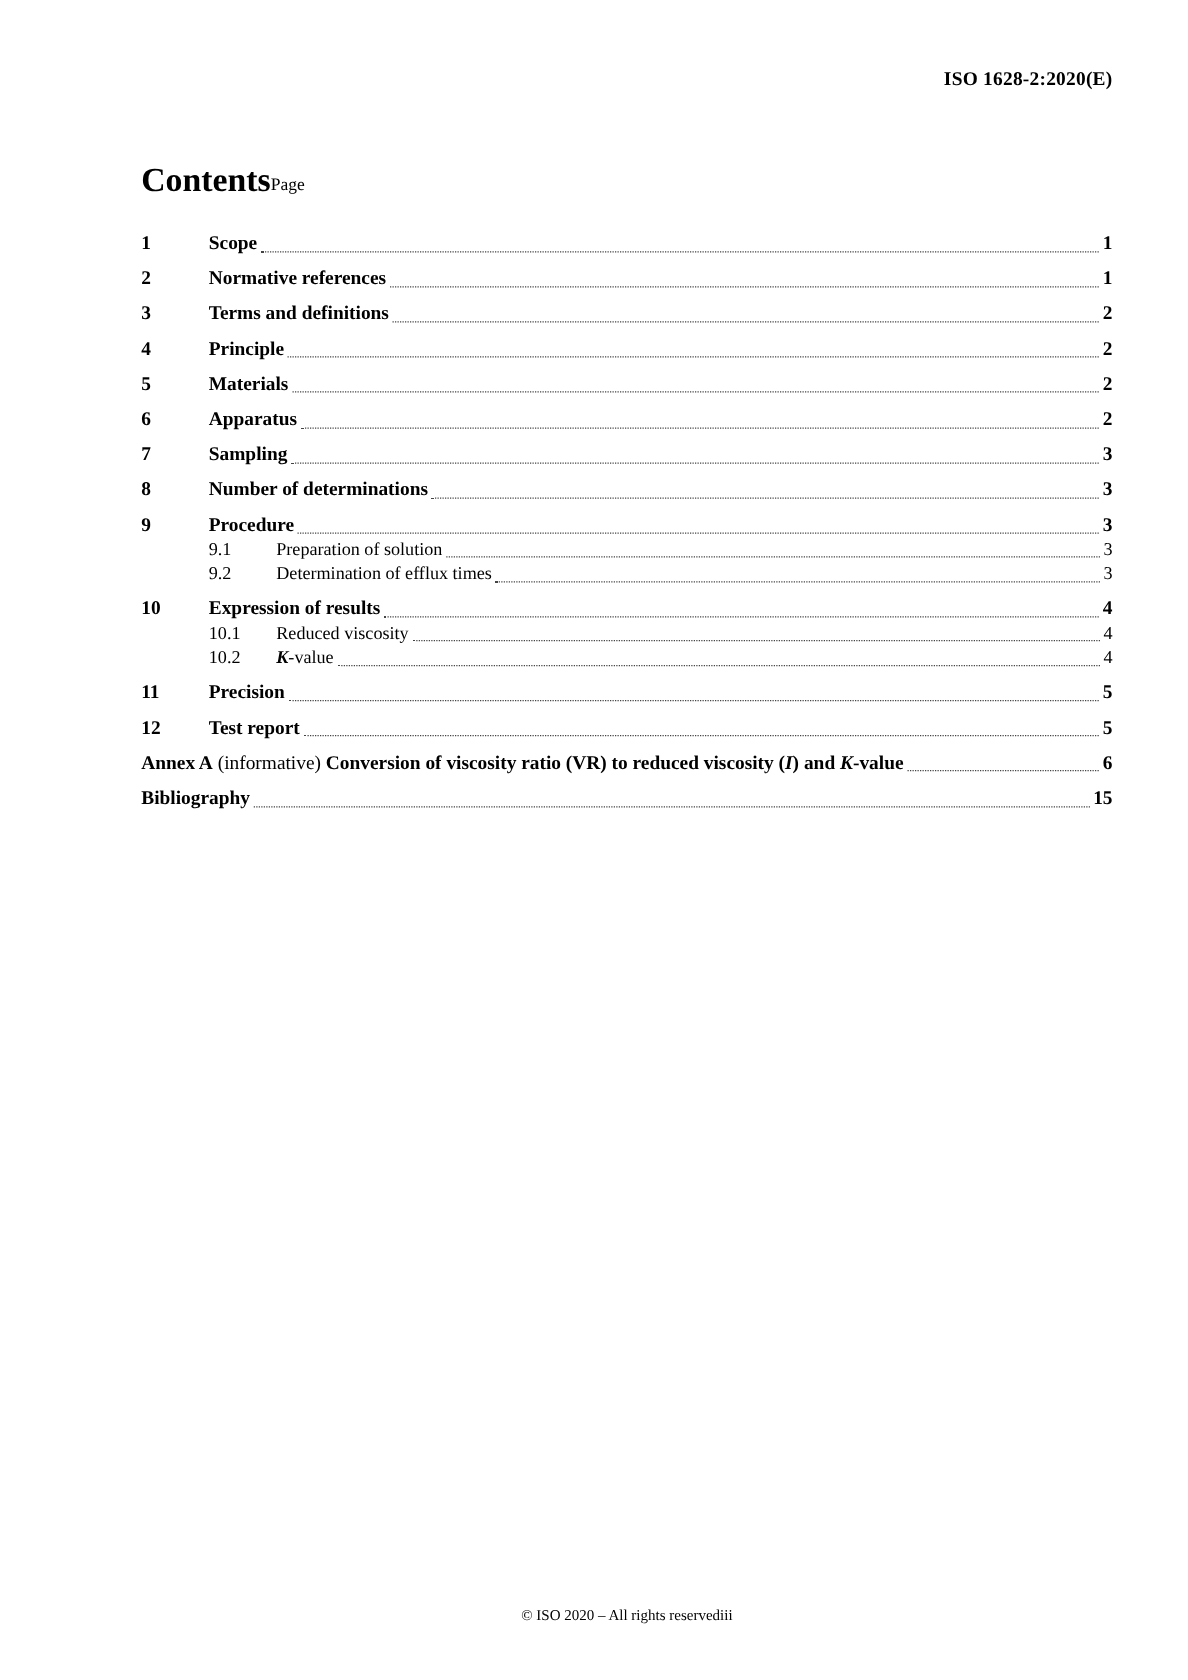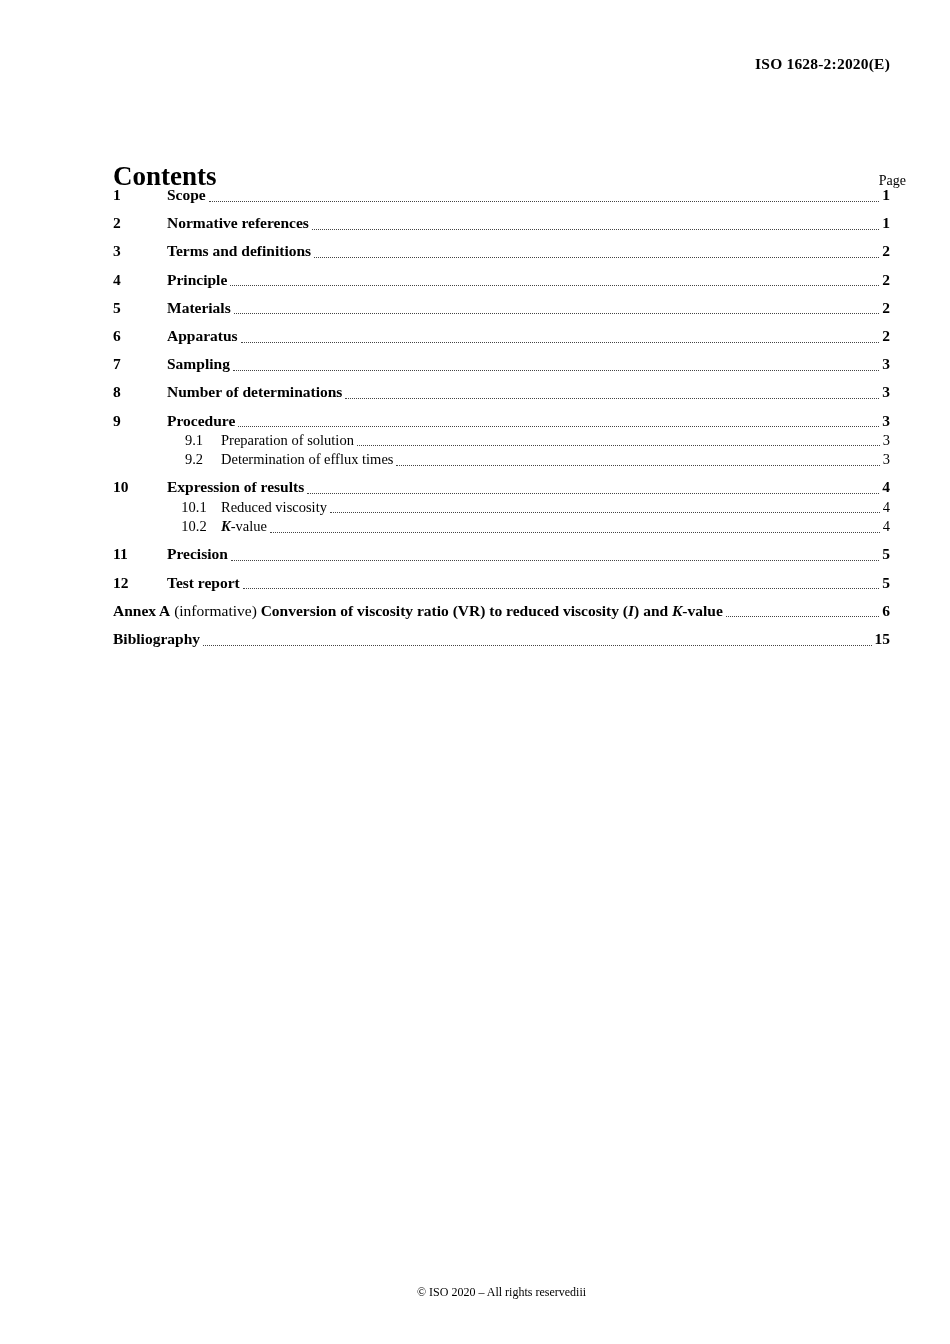--- a/index.html
+++ b/index.html
@@ -9,34 +9,34 @@
     font-family:"Liberation Serif", serif;
     color:#000;
   }
   .doc-ref {
     position:absolute; top:55px; right:60px;
     font-weight:bold; font-size:15.5px;
     letter-spacing:0.2px;
   }
   .toc-header {
     position:absolute; top:130px; left:113px; right:44px;
-    display:flex; justify-content:space-between; align-items:flex-end;margin-top:32px;
+    display:flex; align-items:flex-end;
   }
   .toc-title { font-size:27px; font-weight:bold; line-height:1.1; }
   .page-label { font-size:14px; padding-bottom:3px; }
   .toc-list {
     position:absolute; top:186px; left:113px; right:60px;
   }
   .toc-row {
     display:flex; align-items:baseline;
     font-size:15.5px; line-height:1.2;
     margin-top:9.6px;
   }
   .toc-row:first-child { margin-top:0; }
-  .toc-row.sub { font-size:14.5px; margin-top:2px;text-align:center; }
+  .toc-row.sub { font-size:14.5px; margin-top:2px; }
   .toc-row.sub { padding-left:54px; }
   .num { flex:none; width:54px; }
   .main .num { font-weight:bold; }
   .title { flex:none; max-width:640px; }
   .leader {
     flex:1; min-width:12px;
     border-bottom:1.6px dotted #444;
     margin:0 3px 3px 3px;
     align-self:stretch;
   }

